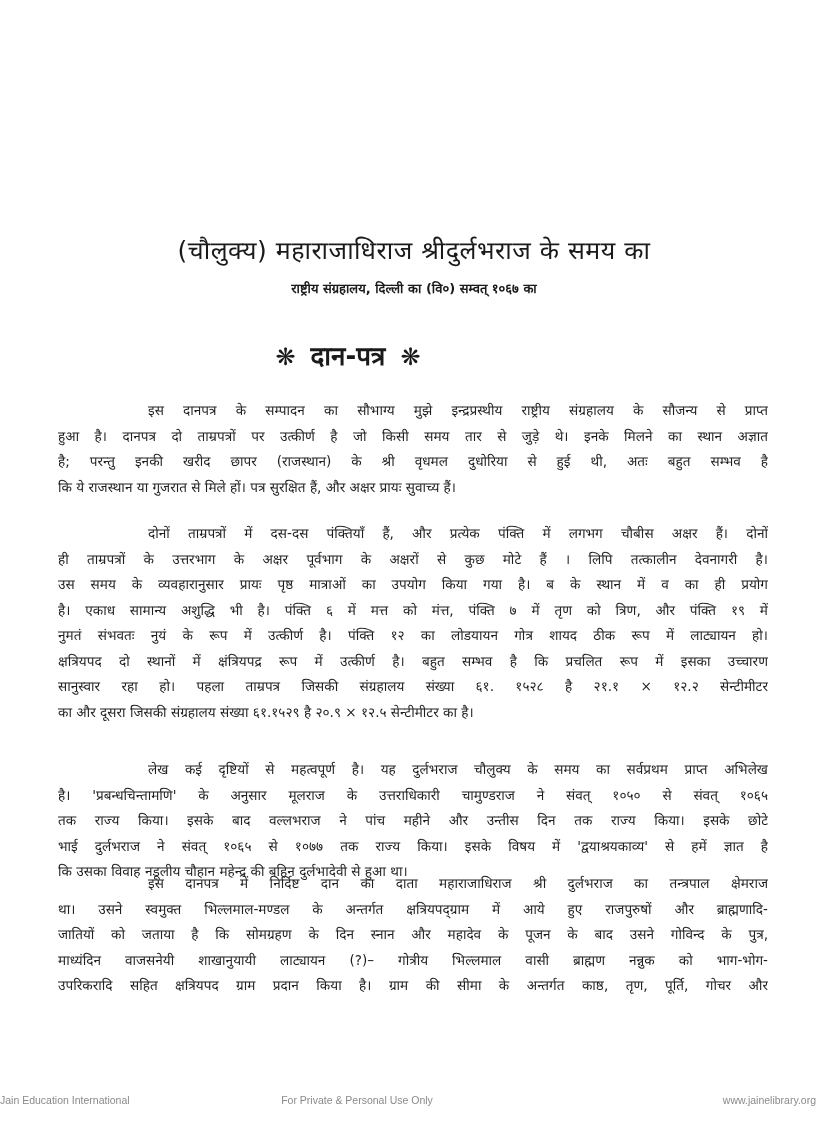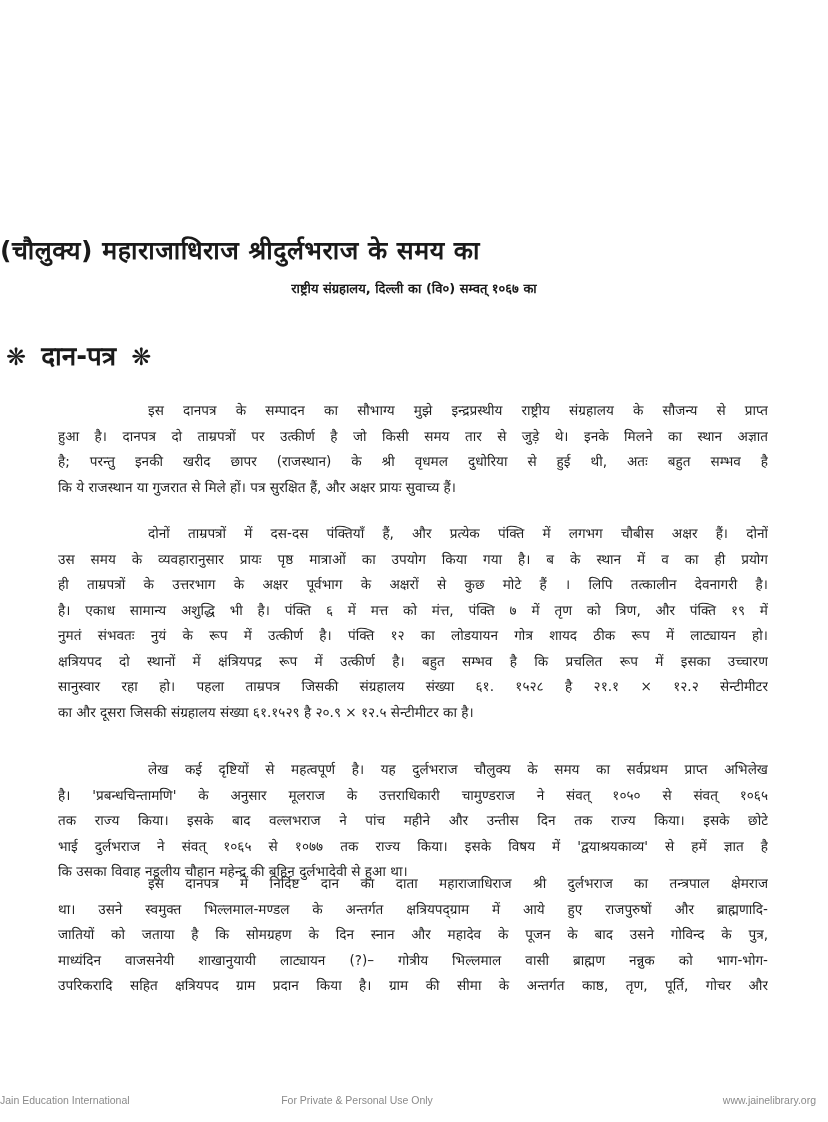--- a/index.html
+++ b/index.html
@@ -19,43 +19,43 @@
       position: absolute;
       left: 0; top: 0;
       width: 828px;
       height: 1122px;
     }
     .title-main {
       position: absolute;
       top: 232px;
       left: 0;
       width: 828px;
+      text-align: center;
       font-family: "DejaVu Sans", sans-serif;
       font-size: 25px;
       letter-spacing: 0.5px;
       color: #1a1a1a;
-      font-weight: bold;
     }
     .title-sub {
       position: absolute;
       top: 279px;
       left: 0;
       width: 828px;
       text-align: center;
       font-family: "DejaVu Sans", sans-serif;
       font-size: 13px;
       font-weight: bold;
       color: #1a1a1a;
     }
     .title-dp {
       position: absolute;
       top: 337px;
       left: 0;
       width: 696px;
-      text-align: left;
+      text-align: center;
       font-family: "DejaVu Sans", sans-serif;
       font-size: 26px;
       font-weight: bold;
       color: #1a1a1a;
     }
     .title-dp .star {
       font-weight: bold;
       font-size: 24px;
       margin: 0 6px;
     }
@@ -115,22 +115,22 @@
 
   <div class="para" id="p1">
     <span class="line first">इस दानपत्र के सम्पादन का सौभाग्य मुझे इन्द्रप्रस्थीय राष्ट्रीय संग्रहालय के सौजन्य से प्राप्त</span>
     <span class="line">हुआ है। दानपत्र दो ताम्रपत्रों पर उत्कीर्ण है जो किसी समय तार से जुड़े थे। इनके मिलने का स्थान अज्ञात</span>
     <span class="line">है; परन्तु इनकी खरीद छापर (राजस्थान) के श्री वृधमल दुधोरिया से हुई थी, अतः बहुत सम्भव है</span>
     <span class="line last">कि ये राजस्थान या गुजरात से मिले हों। पत्र सुरक्षित हैं, और अक्षर प्रायः सुवाच्य हैं।</span>
   </div>
 
   <div class="para" id="p2">
     <span class="line first">दोनों ताम्रपत्रों में दस-दस पंक्तियाँ हैं, और प्रत्येक पंक्ति में लगभग चौबीस अक्षर हैं। दोनों</span>
+    <span class="line">ही ताम्रपत्रों के उत्तरभाग के अक्षर पूर्वभाग के अक्षरों से कुछ मोटे हैं । लिपि तत्कालीन देवनागरी है।</span>
     <span class="line">उस समय के व्यवहारानुसार प्रायः पृष्ठ मात्राओं का उपयोग किया गया है। ब के स्थान में व का ही प्रयोग</span>
-    <span class="line">ही ताम्रपत्रों के उत्तरभाग के अक्षर पूर्वभाग के अक्षरों से कुछ मोटे हैं । लिपि तत्कालीन देवनागरी है।</span>
     <span class="line">है। एकाध सामान्य अशुद्धि भी है। पंक्ति ६ में मत्त को मंत्त, पंक्ति ७ में तृण को त्रिण, और पंक्ति १९ में</span>
     <span class="line">नुमतं संभवतः नुयं के रूप में उत्कीर्ण है। पंक्ति १२ का लोडयायन गोत्र शायद ठीक रूप में लाट्यायन हो।</span>
     <span class="line">क्षत्रियपद दो स्थानों में क्षंत्रियपद्र रूप में उत्कीर्ण है। बहुत सम्भव है कि प्रचलित रूप में इसका उच्चारण</span>
     <span class="line">सानुस्वार रहा हो। पहला ताम्रपत्र जिसकी संग्रहालय संख्या ६१. १५२८ है २१.१ × १२.२ सेन्टीमीटर</span>
     <span class="line last">का और दूसरा जिसकी संग्रहालय संख्या ६१.१५२९ है २०.९ × १२.५ सेन्टीमीटर का है।</span>
   </div>
 
   <div class="para" id="p3">
     <span class="line first">लेख कई दृष्टियों से महत्वपूर्ण है। यह दुर्लभराज चौलुक्य के समय का सर्वप्रथम प्राप्त अभिलेख</span>
     <span class="line">है। 'प्रबन्धचिन्तामणि' के अनुसार मूलराज के उत्तराधिकारी चामुण्डराज ने संवत् १०५० से संवत् १०६५</span>

